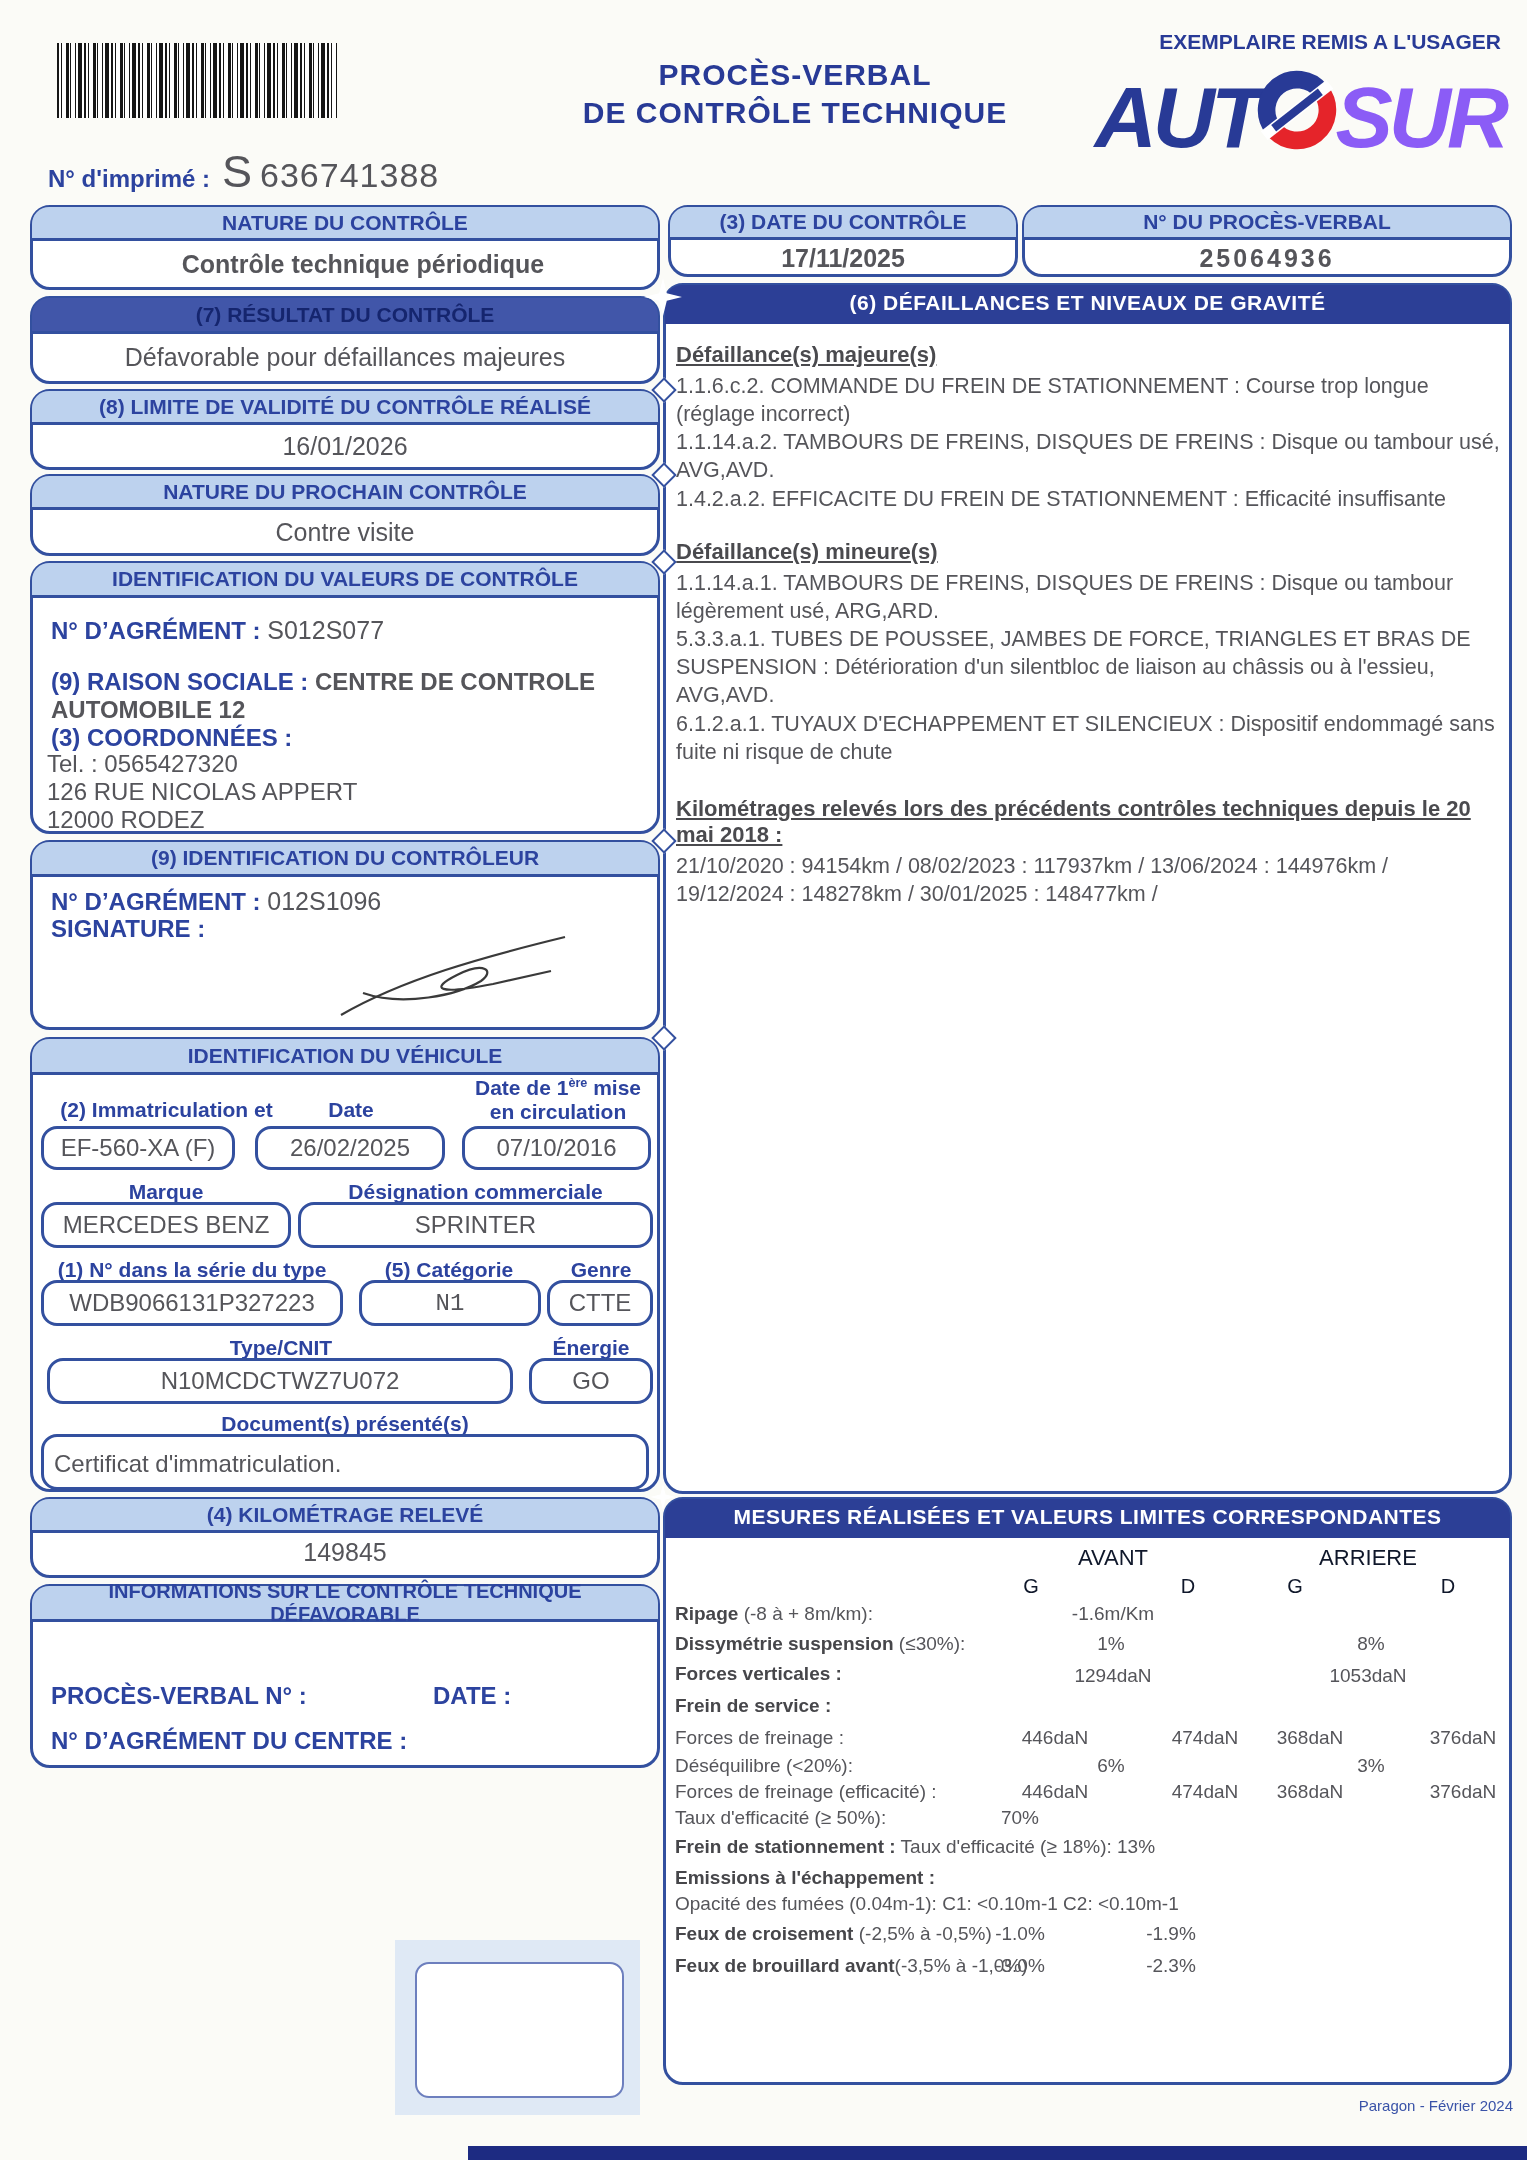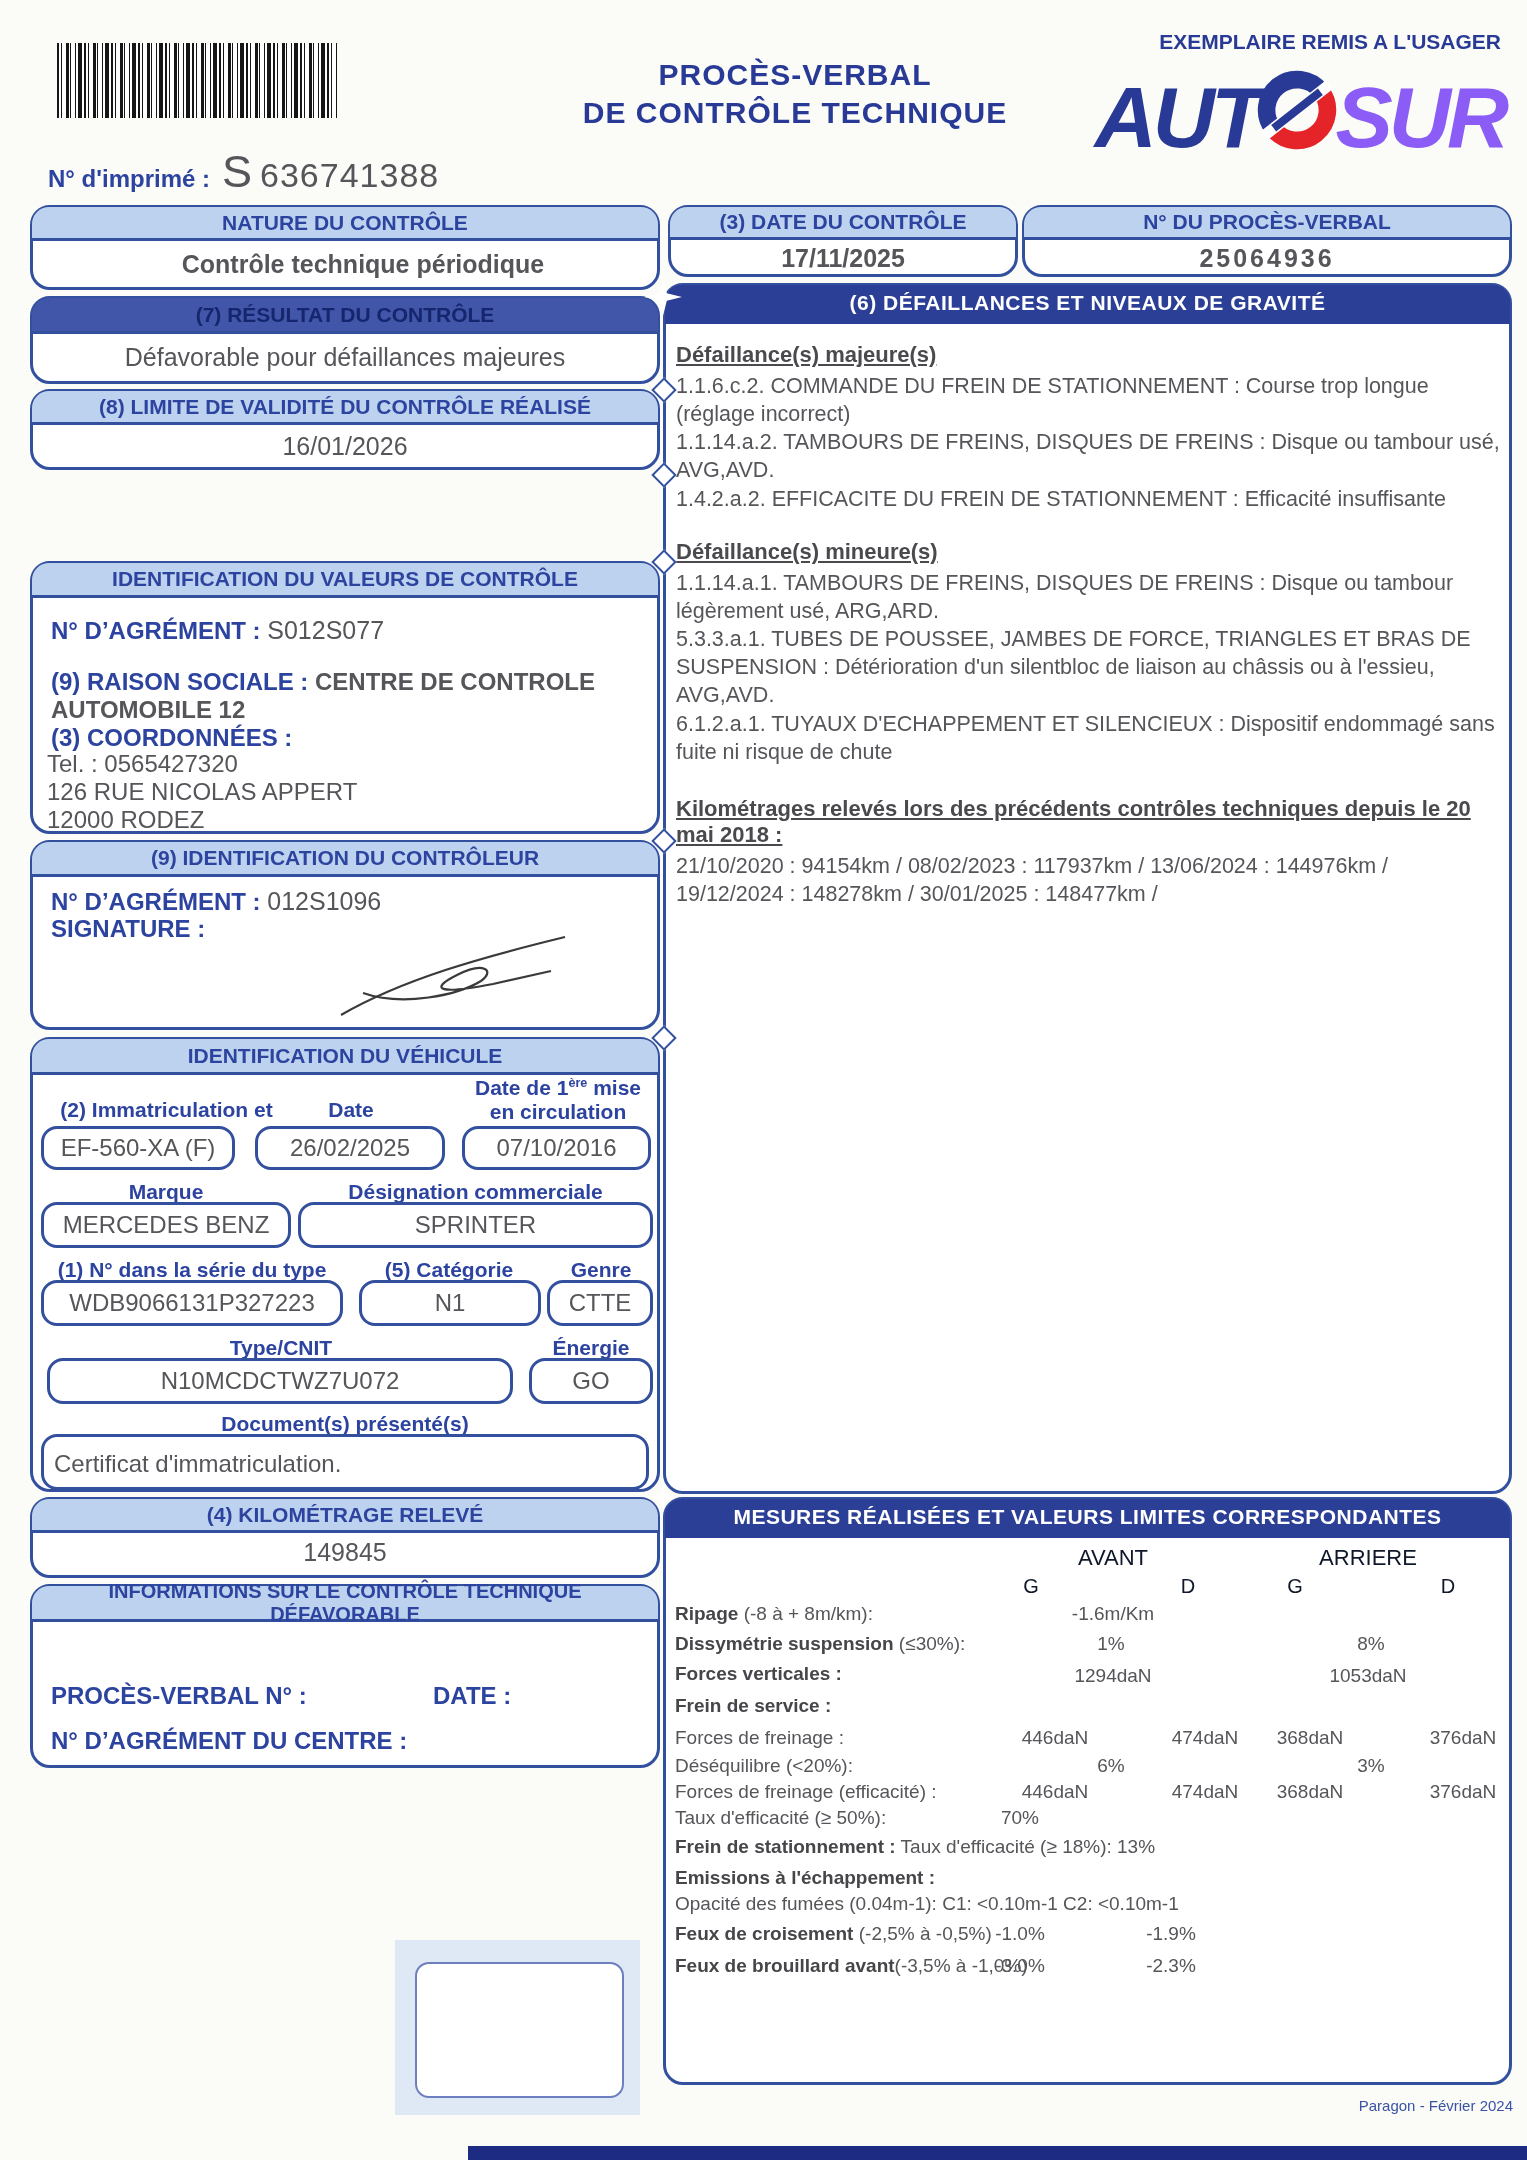--- a/index.html
+++ b/index.html
@@ -98,20 +98,24 @@
   <div class="fbox" style="left:30px;top:296px;width:630px;height:88px;">
     <div class="fhead fhead-mid" style="height:33px;">(7) RÉSULTAT DU CONTRÔLE</div>
     <div class="fval" style="top:44px;">Défavorable pour défaillances majeures</div>
   </div>
 
   <div class="fbox" style="left:30px;top:389px;width:630px;height:81px;">
     <div class="fhead">(8) LIMITE DE VALIDITÉ DU CONTRÔLE RÉALISÉ</div>
     <div class="fval" style="top:40px;">16/01/2026</div>
   </div>
 
+  <div class="fbox" style="left:30px;top:474px;width:630px;height:82px;">
+    <div class="fhead">NATURE DU PROCHAIN CONTRÔLE</div>
+    <div class="fval" style="top:41px;">Contre visite</div>
+  </div>
 
   <div class="fbox" style="left:30px;top:561px;width:630px;height:273px;">
     <div class="fhead" style="height:32px;">IDENTIFICATION DU VALEURS DE CONTRÔLE</div>
     <div class="t" style="left:18px;top:52px;font-size:24px;">
       <span class="lbl">N° D’AGRÉMENT :</span>
       <span class="val" style="font-size:25px;">S012S077</span>
     </div>
     <div class="t" style="left:18px;top:104px;font-size:24px;">
       <span class="lbl">(9) RAISON SOCIALE :</span>
       <span class="val" style="font-size:24px;font-weight:bold;">CENTRE DE CONTROLE AUTOMOBILE 12</span>
@@ -165,21 +169,21 @@
     <div class="vbox" style="left:265px;top:162px;width:355px;height:46px;">
       <span>SPRINTER</span>
     </div>
 
     <div class="vlabel" style="left:8px;top:218px;width:302px;">(1) N° dans la série du type (VIN)</div>
     <div class="vlabel" style="left:318px;top:218px;width:196px;">(5) Catégorie internationale</div>
     <div class="vlabel" style="left:516px;top:218px;width:104px;">Genre</div>
     <div class="vbox" style="left:8px;top:240px;width:302px;height:46px;">
       <span>WDB9066131P327223</span>
     </div>
-    <div class="vbox" style="left:326px;top:240px;width:182px;height:46px;">
+    <div class="vbox" style="left:326px;top:240px;width:182px;height:46px;font-family:Liberation Mono, monospace;">
       <span>N1</span>
     </div>
     <div class="vbox" style="left:514px;top:240px;width:106px;height:46px;">
       <span>CTTE</span>
     </div>
 
     <div class="vlabel" style="left:8px;top:296px;width:480px;">Type/CNIT</div>
     <div class="vlabel" style="left:496px;top:296px;width:124px;">Énergie</div>
     <div class="vbox" style="left:14px;top:318px;width:466px;height:46px;">
       <span>N10MCDCTWZ7U072</span>

